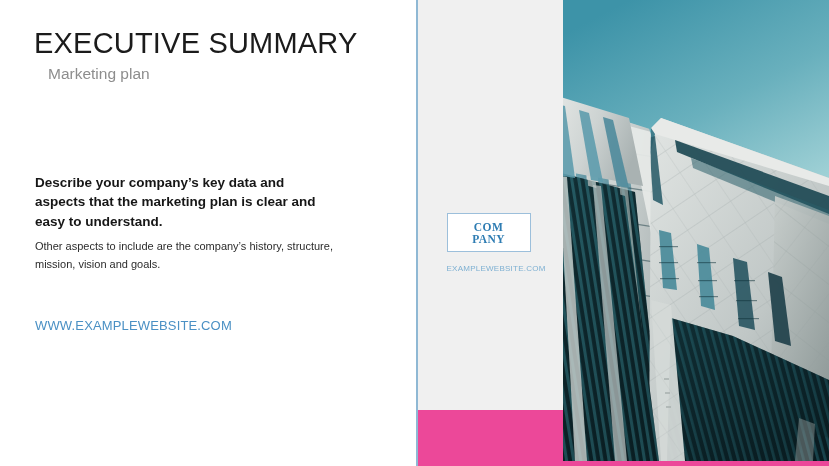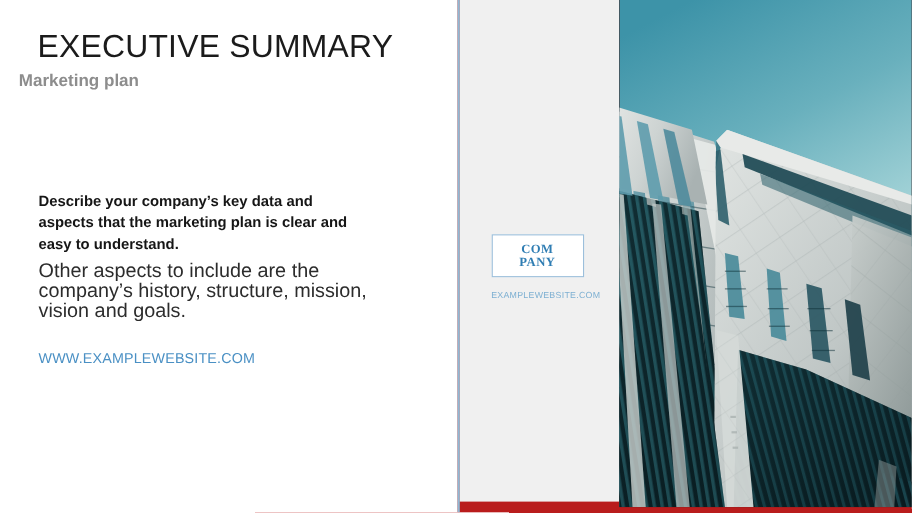--- a/index.html
+++ b/index.html
@@ -10,21 +10,21 @@
   body {
     width: 829px;
     height: 466px;
     font-family: "Liberation Sans", sans-serif;
     overflow: hidden;
   }
   .slide {
     position: relative;
     width: 829px;
     height: 466px;
-    background: #b91c1c;
+    background: #ec4899;
     overflow: hidden;
   }
 
   
   .left-col {
     position: absolute;
     left: 0;
     top: 0;
     width: 416px;
     height: 466px;
@@ -36,44 +36,44 @@
     top: 26px;
     font-size: 29px;
     line-height: 34px;
     letter-spacing: 0.2px;
     font-weight: 400;
     color: #1b1b1b;
     white-space: nowrap;
   }
   .page-subtitle {
     position: absolute;
-    left: 17px;
+    left: 48px;
     top: 64px;
     font-size: 15.5px;
     line-height: 20px;
-    font-weight: 700;
+    font-weight: 400;
     color: #8d8d8d;
     white-space: nowrap;
   }
   .lead-paragraph {
     position: absolute;
     left: 35px;
     top: 173px;
     width: 300px;
     font-size: 13.5px;
     line-height: 19.3px;
     font-weight: bold;
     color: #161616;
   }
   .body-paragraph {
     position: absolute;
     left: 35px;
     top: 237px;
     width: 335px;
-    font-size: 18px;
+    font-size: 11px;
     line-height: 18.2px;
     font-weight: 400;
     color: #2c2c2c;
   }
   .website-link {
     position: absolute;
     left: 35px;
     top: 305px;
     font-size: 13px;
     line-height: 18px;
@@ -94,21 +94,21 @@
     height: 466px;
     background: #8fb8d4;
   }
 
   
   .gray-panel {
     position: absolute;
     left: 417.5px;
     top: 0;
     width: 145.5px;
-    height: 456px;
+    height: 410px;
     background: #f0f0f0;
   }
   .logo-block {
     position: absolute;
     left: 29px;
     top: 213px;
     width: 86px;
   }
   .logo-box {
     width: 84px;

